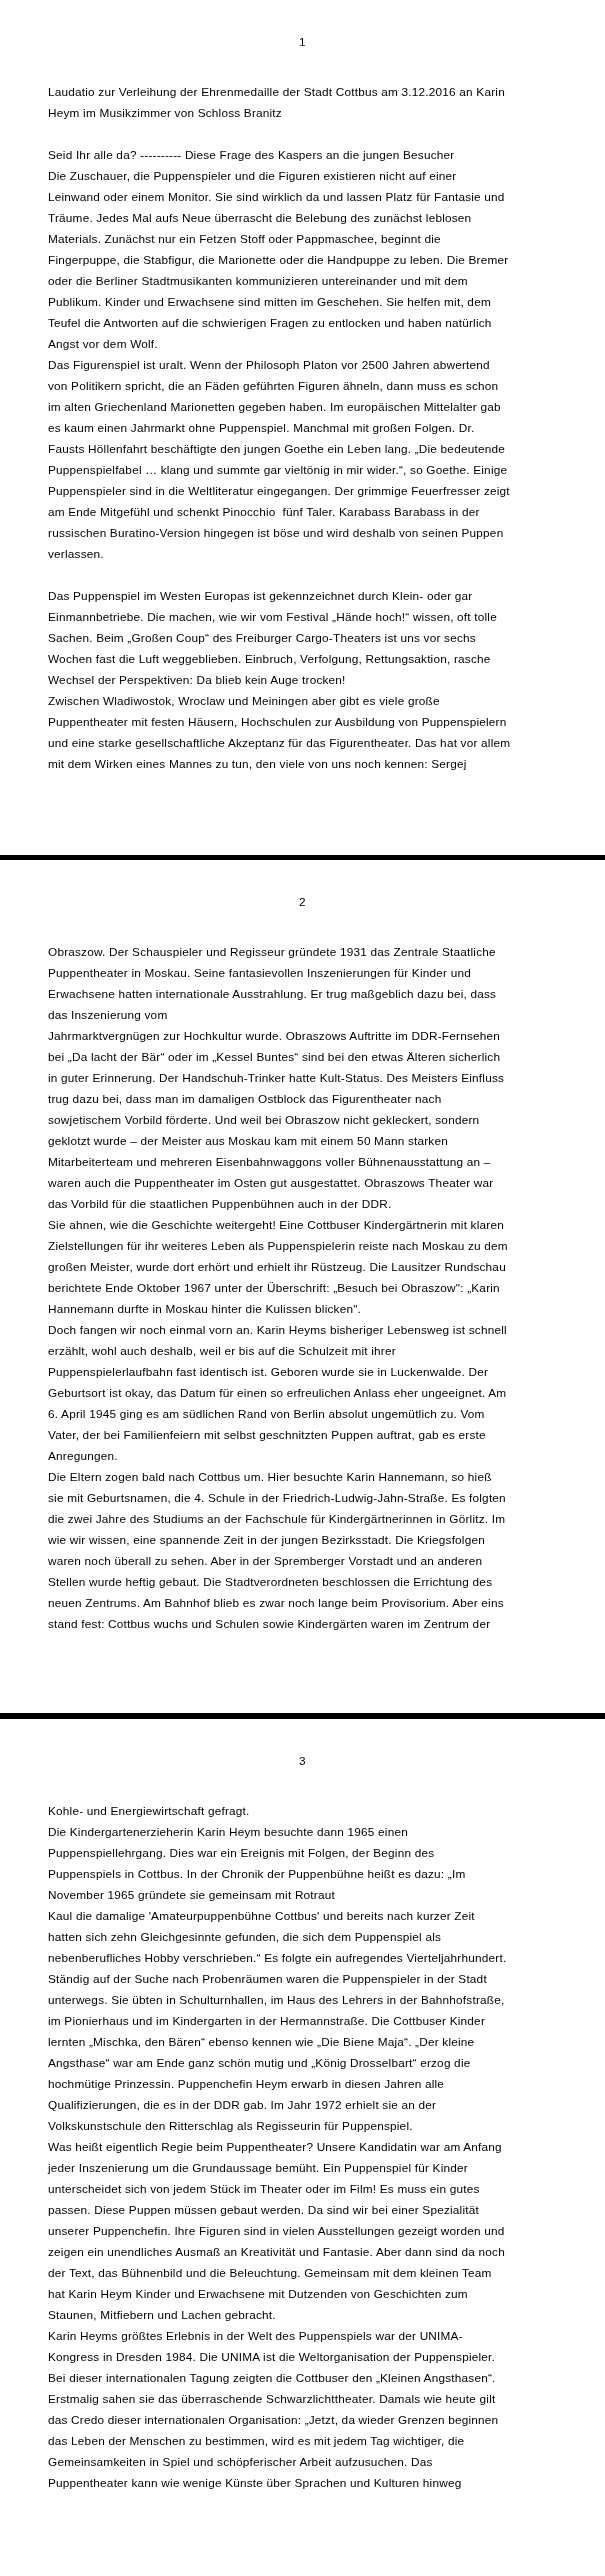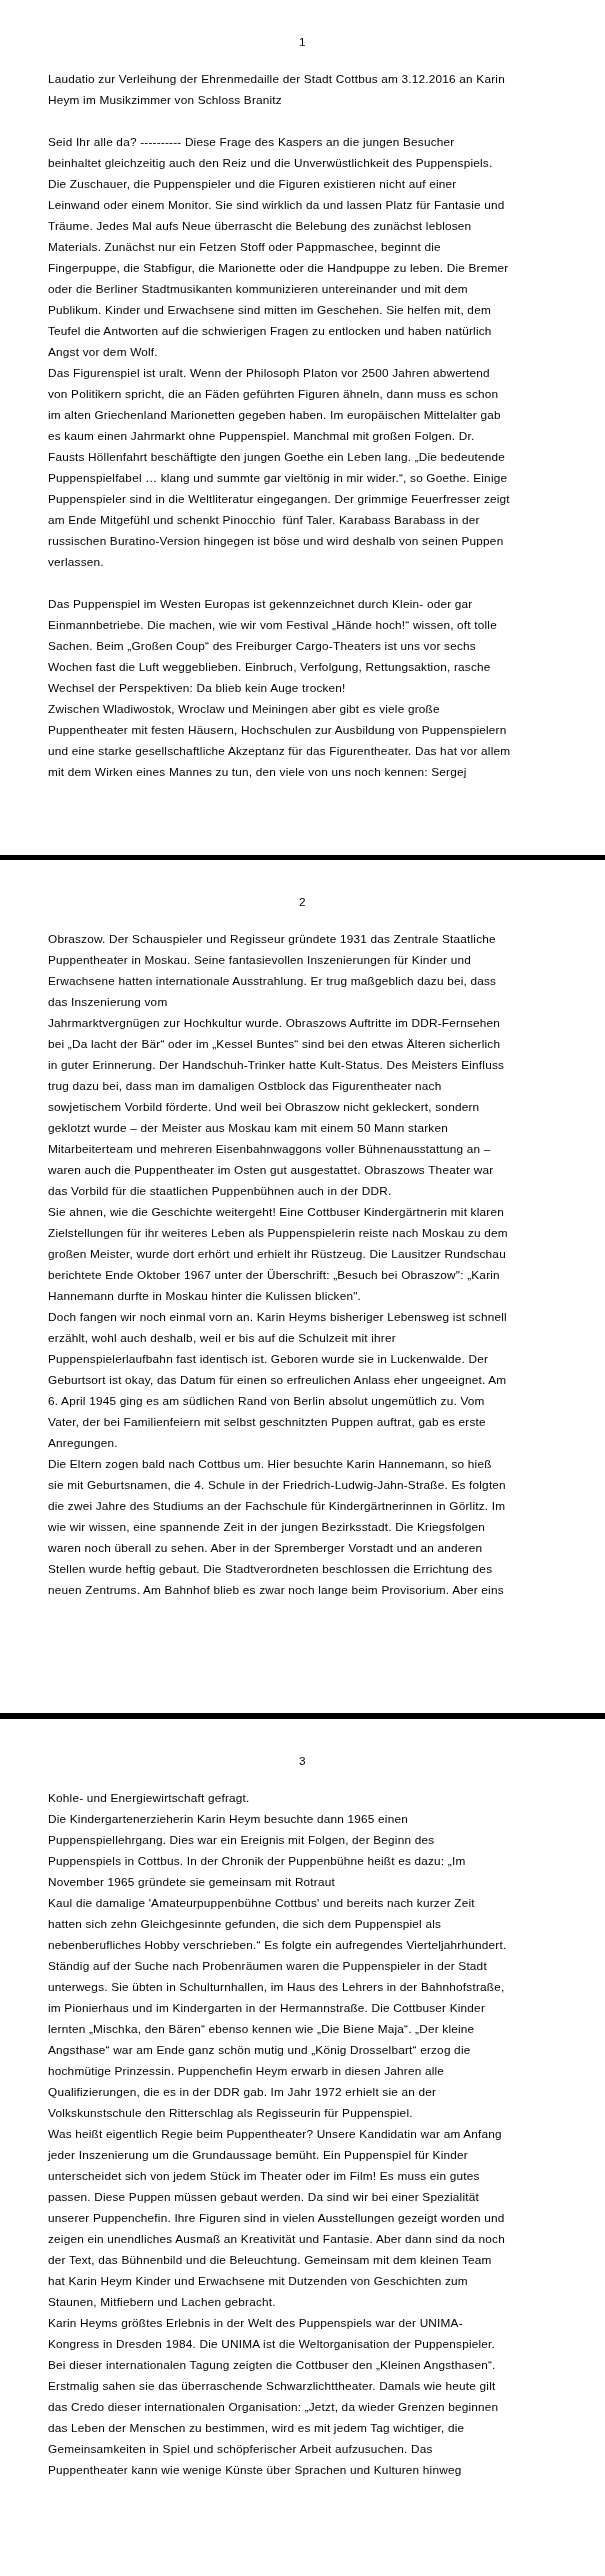--- a/index.html
+++ b/index.html
@@ -18,21 +18,21 @@
   .page-1 { height: 855px; }
   .page-2 { height: 853px; }
   .page-3 { height: 857px; }
   .page-number {
     padding-top: 32px;
     height: 21px;
     line-height: 21px;
     text-align: center;
   }
   .page-lines {
-    margin-top: 16px;
+    margin-top: 29px;
     padding-left: 48px;
     padding-right: 27.4px;
   }
   .line {
     height: 21px;
     line-height: 21px;
     white-space: pre;
     overflow: visible;
   }
   .separator { height: 5.3px; background: #000000; width: 605px; }
@@ -42,21 +42,20 @@
 
 <div class="document">
   <div id="pages-root">
       <section class="page page-1">
     <div class="page-number">1</div>
     <div class="page-lines">
           <div class="line">Laudatio zur Verleihung der Ehrenmedaille der Stadt Cottbus am 3.12.2016 an Karin</div>
           <div class="line">Heym im Musikzimmer von Schloss Branitz</div>
           <div class="line blank"></div>
           <div class="line">Seid Ihr alle da? ---------- Diese Frage des Kaspers an die jungen Besucher</div>
-          <div class="line">beinhaltet gleichzeitig auch den Reiz und die Unverwüstlichkeit des Puppenspiels.</div>
           <div class="line">Die Zuschauer, die Puppenspieler und die Figuren existieren nicht auf einer</div>
           <div class="line">Leinwand oder einem Monitor. Sie sind wirklich da und lassen Platz für Fantasie und</div>
           <div class="line">Träume. Jedes Mal aufs Neue überrascht die Belebung des zunächst leblosen</div>
           <div class="line">Materials. Zunächst nur ein Fetzen Stoff oder Pappmaschee, beginnt die</div>
           <div class="line">Fingerpuppe, die Stabfigur, die Marionette oder die Handpuppe zu leben. Die Bremer</div>
           <div class="line">oder die Berliner Stadtmusikanten kommunizieren untereinander und mit dem</div>
           <div class="line">Publikum. Kinder und Erwachsene sind mitten im Geschehen. Sie helfen mit, dem</div>
           <div class="line">Teufel die Antworten auf die schwierigen Fragen zu entlocken und haben natürlich</div>
           <div class="line">Angst vor dem Wolf.</div>
           <div class="line">Das Figurenspiel ist uralt. Wenn der Philosoph Platon vor 2500 Jahren abwertend</div>
@@ -110,20 +109,21 @@
           <div class="line">6. April 1945 ging es am südlichen Rand von Berlin absolut ungemütlich zu. Vom</div>
           <div class="line">Vater, der bei Familienfeiern mit selbst geschnitzten Puppen auftrat, gab es erste</div>
           <div class="line">Anregungen.</div>
           <div class="line">Die Eltern zogen bald nach Cottbus um. Hier besuchte Karin Hannemann, so hieß</div>
           <div class="line">sie mit Geburtsnamen, die 4. Schule in der Friedrich-Ludwig-Jahn-Straße. Es folgten</div>
           <div class="line">die zwei Jahre des Studiums an der Fachschule für Kindergärtnerinnen in Görlitz. Im</div>
           <div class="line">wie wir wissen, eine spannende Zeit in der jungen Bezirksstadt. Die Kriegsfolgen</div>
           <div class="line">waren noch überall zu sehen. Aber in der Spremberger Vorstadt und an anderen</div>
           <div class="line">Stellen wurde heftig gebaut. Die Stadtverordneten beschlossen die Errichtung des</div>
           <div class="line">neuen Zentrums. Am Bahnhof blieb es zwar noch lange beim Provisorium. Aber eins</div>
+          <div class="line">stand fest: Cottbus wuchs und Schulen sowie Kindergärten waren im Zentrum der</div>
         </div>
   </section>
       <div class="separator" style="background: rgb(0, 0, 0);"></div>
       <section class="page page-3">
     <div class="page-number">3</div>
     <div class="page-lines">
           <div class="line">Kohle- und Energiewirtschaft gefragt.</div>
           <div class="line">Die Kindergartenerzieherin Karin Heym besuchte dann 1965 einen</div>
           <div class="line">Puppenspiellehrgang. Dies war ein Ereignis mit Folgen, der Beginn des</div>
           <div class="line">Puppenspiels in Cottbus. In der Chronik der Puppenbühne heißt es dazu: „Im</div>

